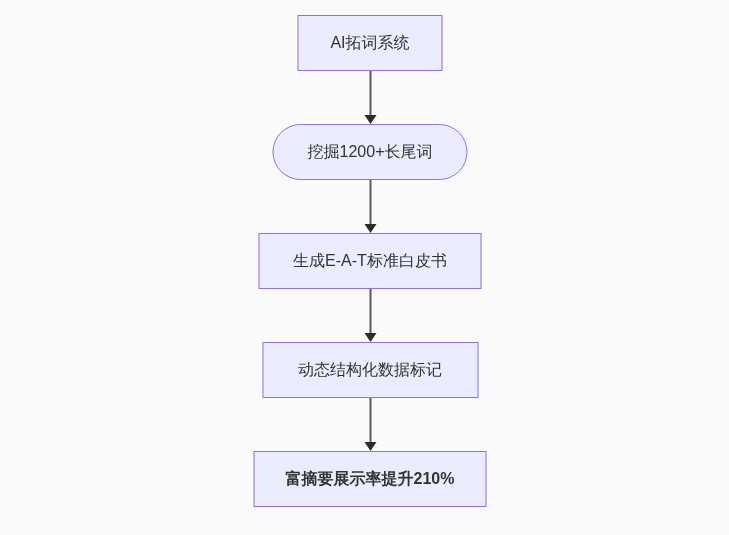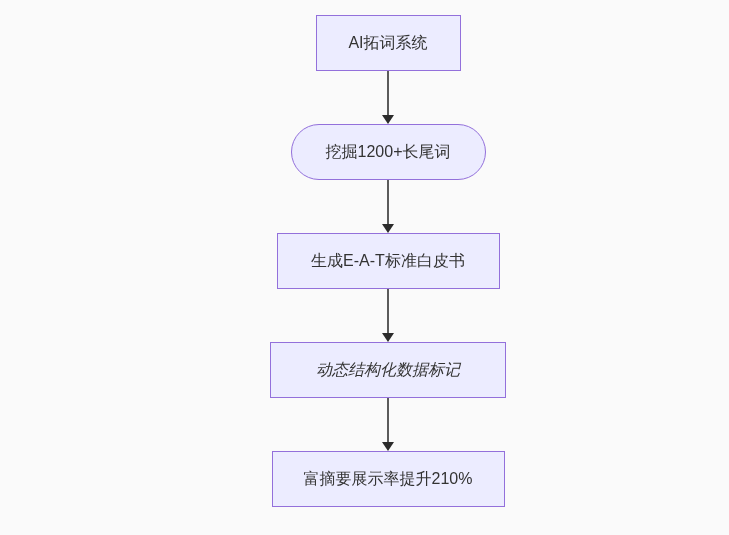--- a/index.html
+++ b/index.html
@@ -10,21 +10,21 @@
     width: 729px;
     height: 535px;
     background: #fafafa;
     position: relative;
     overflow: hidden;
     font-family: "Liberation Sans", "DejaVu Sans", sans-serif;
   }
   .flow {
     position: absolute;
     top: 15px;
-    left: 388px;
+    left: 370px;
     transform: translateX(-50%);
     display: flex;
     flex-direction: column;
     align-items: center;
   }
   .node {
     box-sizing: border-box;
     height: 56px;
     background: #ececff;
     border: 1.5px solid #9370db;
@@ -32,22 +32,22 @@
     align-items: center;
     justify-content: center;
     color: #333333;
     font-size: 16px;
     line-height: 1.2;
     white-space: nowrap;
   }
   .n0 { width: 145px; }
   .n1 { width: 195px; border-radius: 28px; }
   .n2 { width: 223px; }
-  .n3 { width: 236px; font-style: italic; }
-  .n4 { width: 233px; }
+  .n3 { width: 216px; }
+  .n4 { width: 233px; font-weight: bold; }
   .arrow {
     height: 53px;
     display: flex;
     flex-direction: column;
     align-items: center;
   }
   .arrow .line {
     width: 2px;
     flex: 1;
     background: #5b5b5b;

